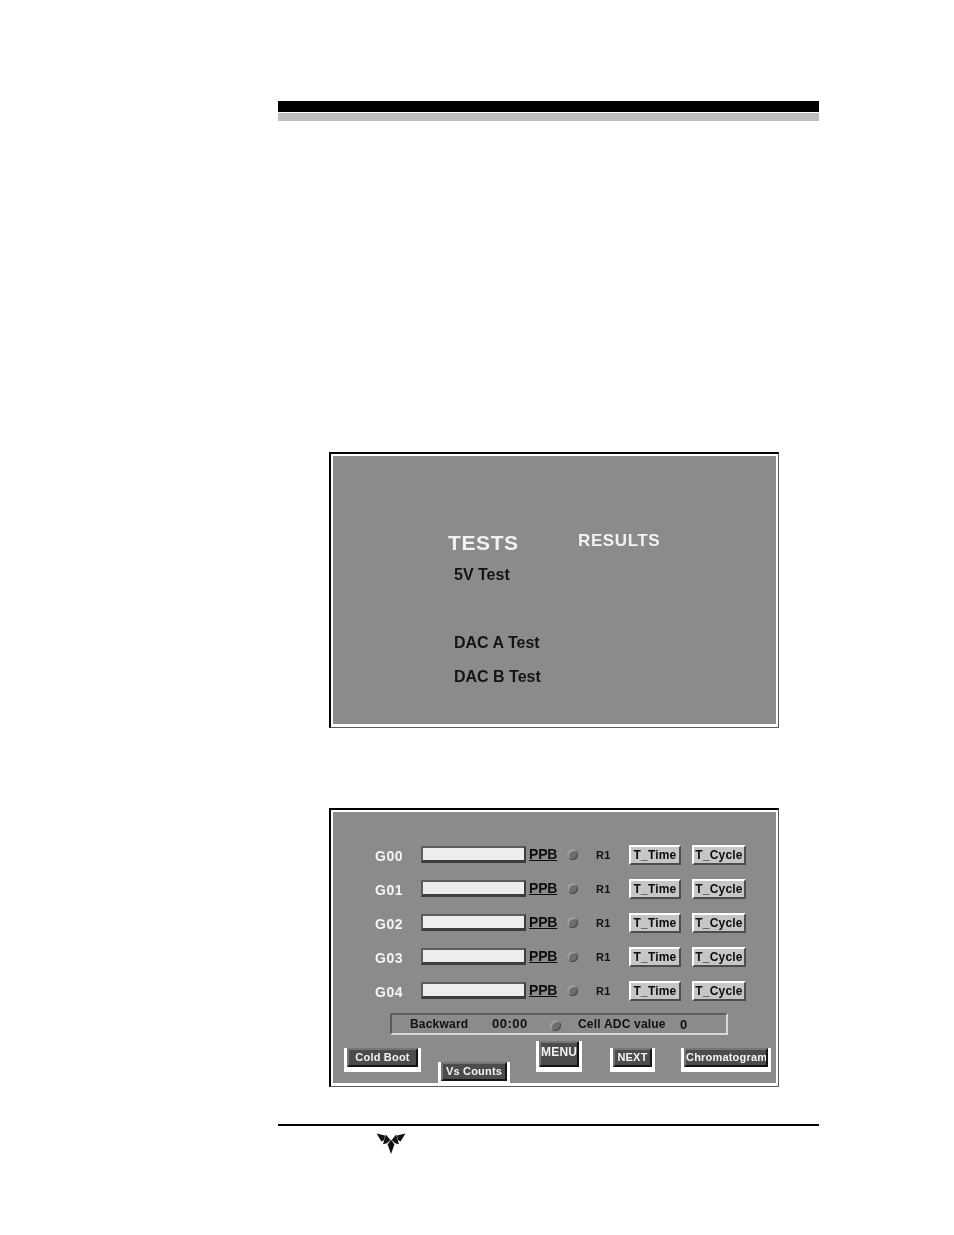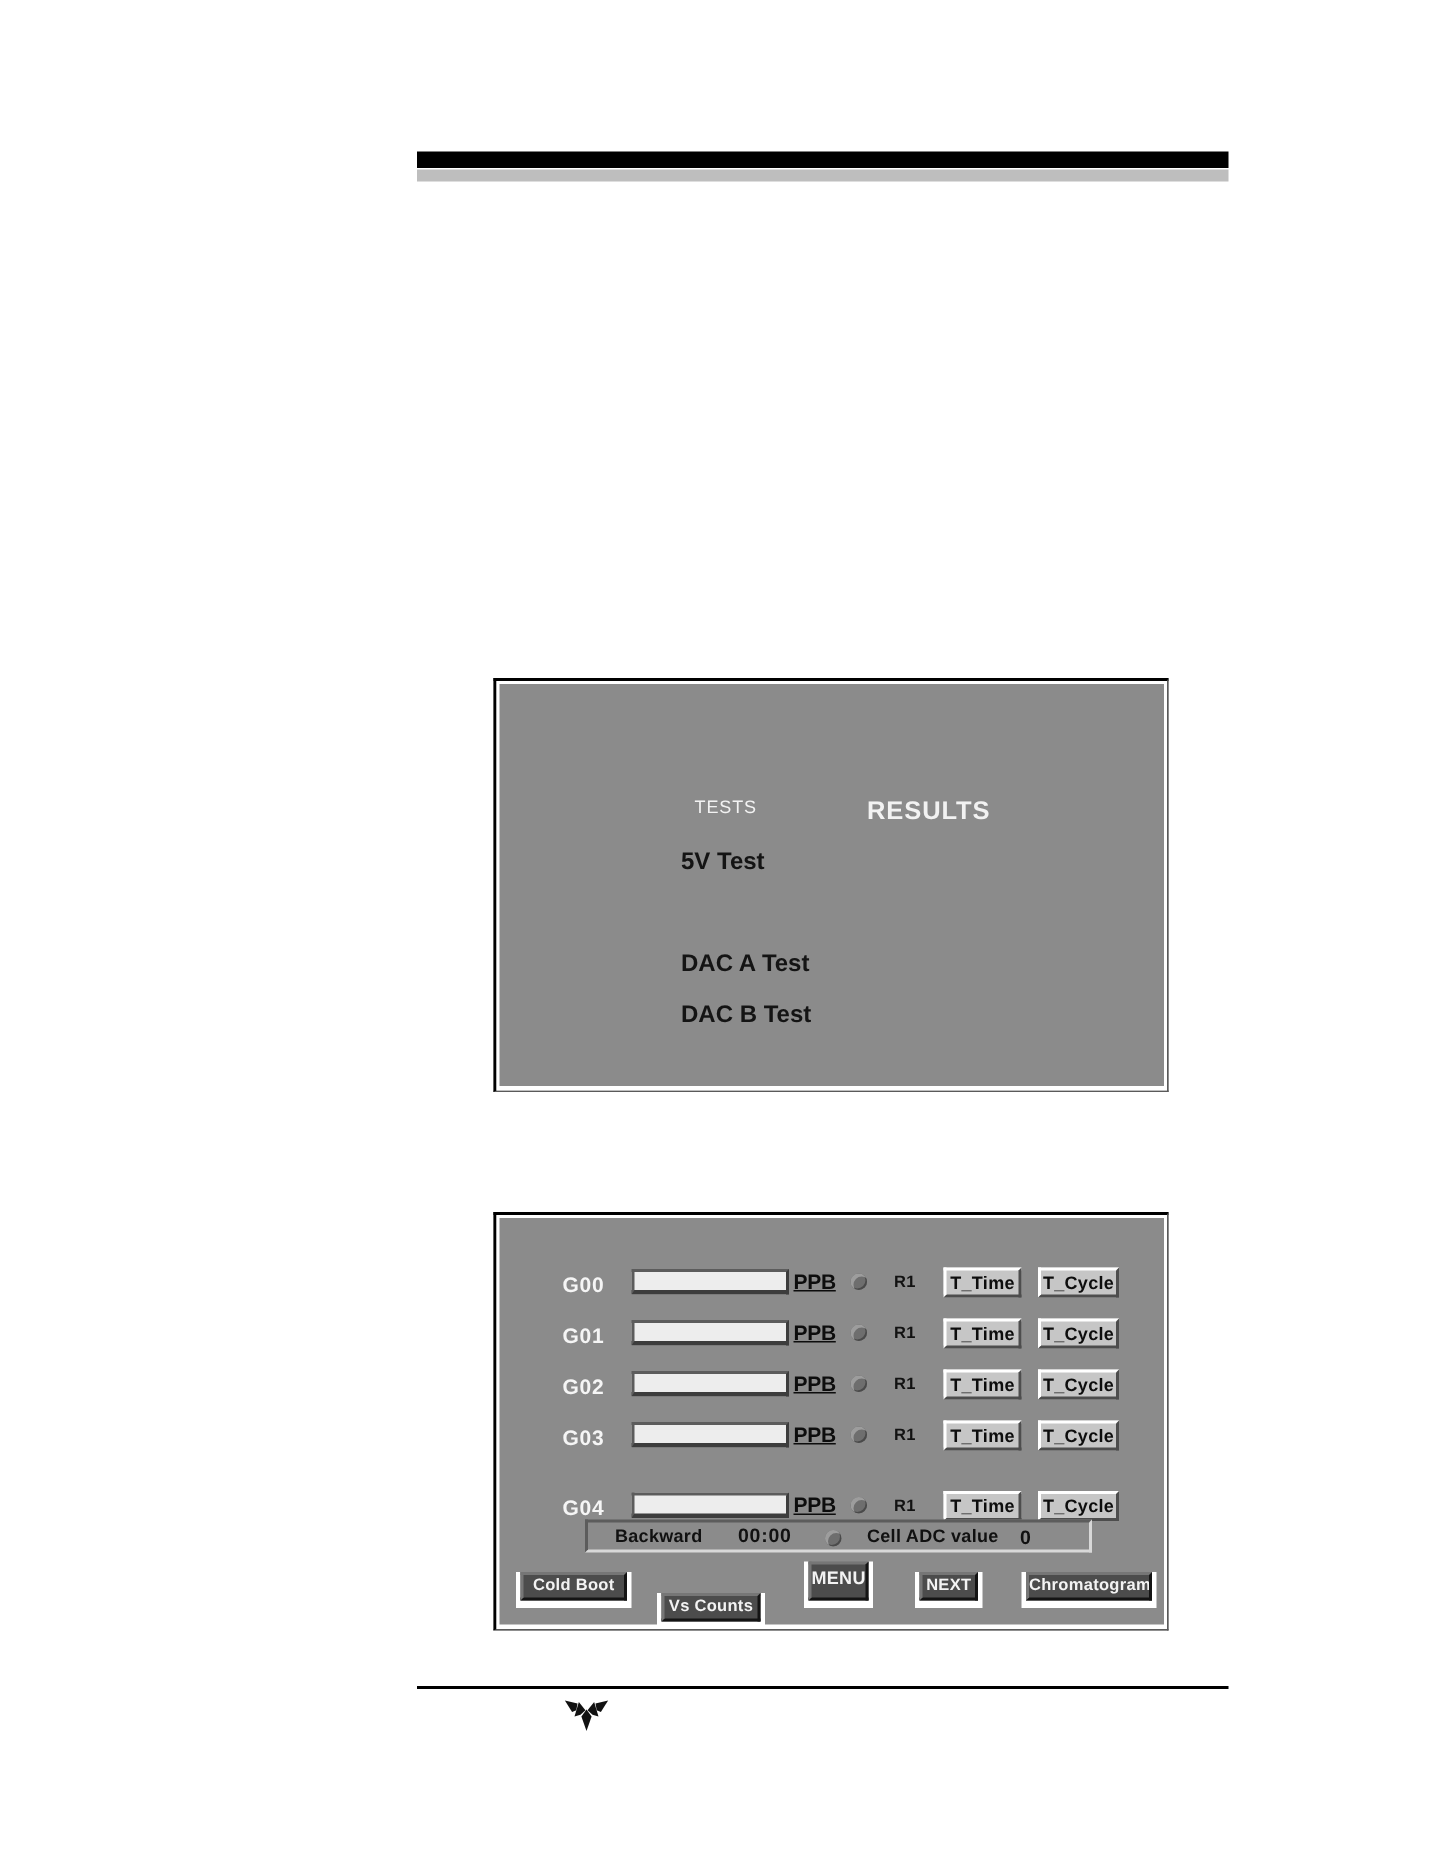--- a/index.html
+++ b/index.html
@@ -72,24 +72,24 @@
     left: 95px;
     top: 36px;
     font-size: 23px;
     font-weight: bold;
     color: #1a1a1a;
     letter-spacing: 0.4px;
     white-space: nowrap;
   }
   #diag-col-tests {
     position: absolute;
-    left: 130px;
+    left: 115px;
     top: 75px;
-    font-size: 12px;
-    font-weight: normal;
+    font-size: 21px;
+    font-weight: bold;
     color: #f2f2f2;
     letter-spacing: 0.6px;
   }
   #diag-col-results {
     position: absolute;
     left: 245px;
     top: 75px;
     font-size: 17px;
     font-weight: bold;
     color: #f2f2f2;
@@ -388,21 +388,21 @@
       <div class="g-row" style="top:135px;">
         <span class="g-label">G03</span>
         <div class="g-field"></div>
         <span class="g-units">PPB</span>
         <span class="g-led"></span>
         <span class="g-range">R1</span>
         <div class="g-btn ttime">T_Time</div>
         <div class="g-btn tcycle">T_Cycle</div>
       </div>
 
-      <div class="g-row" style="top:182px;">
+      <div class="g-row" style="top:169px;">
         <span class="g-label">G04</span>
         <div class="g-field"></div>
         <span class="g-units">PPB</span>
         <span class="g-led"></span>
         <span class="g-range">R1</span>
         <div class="g-btn ttime">T_Time</div>
         <div class="g-btn tcycle">T_Cycle</div>
       </div>
 
       <div id="status-strip">

